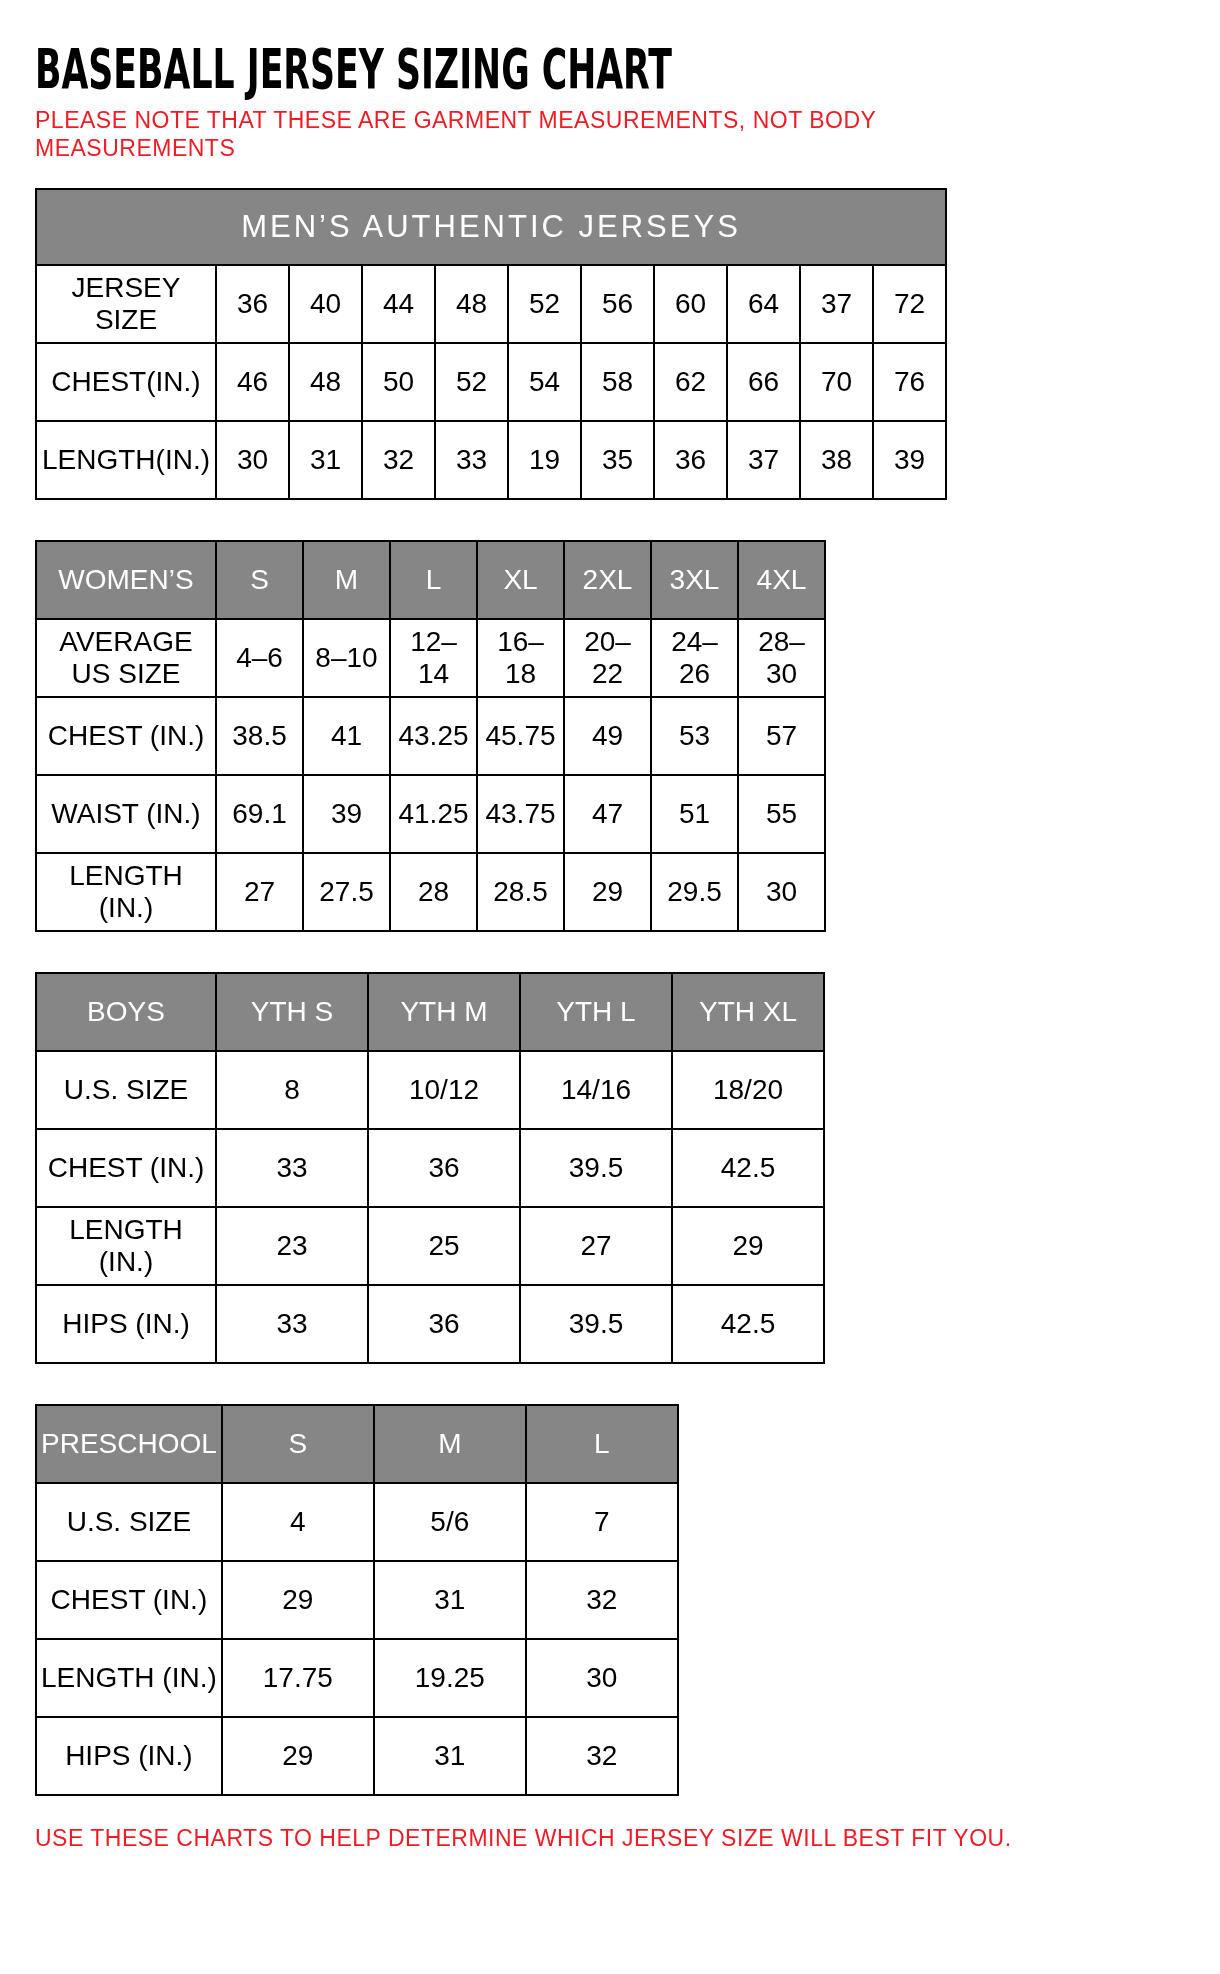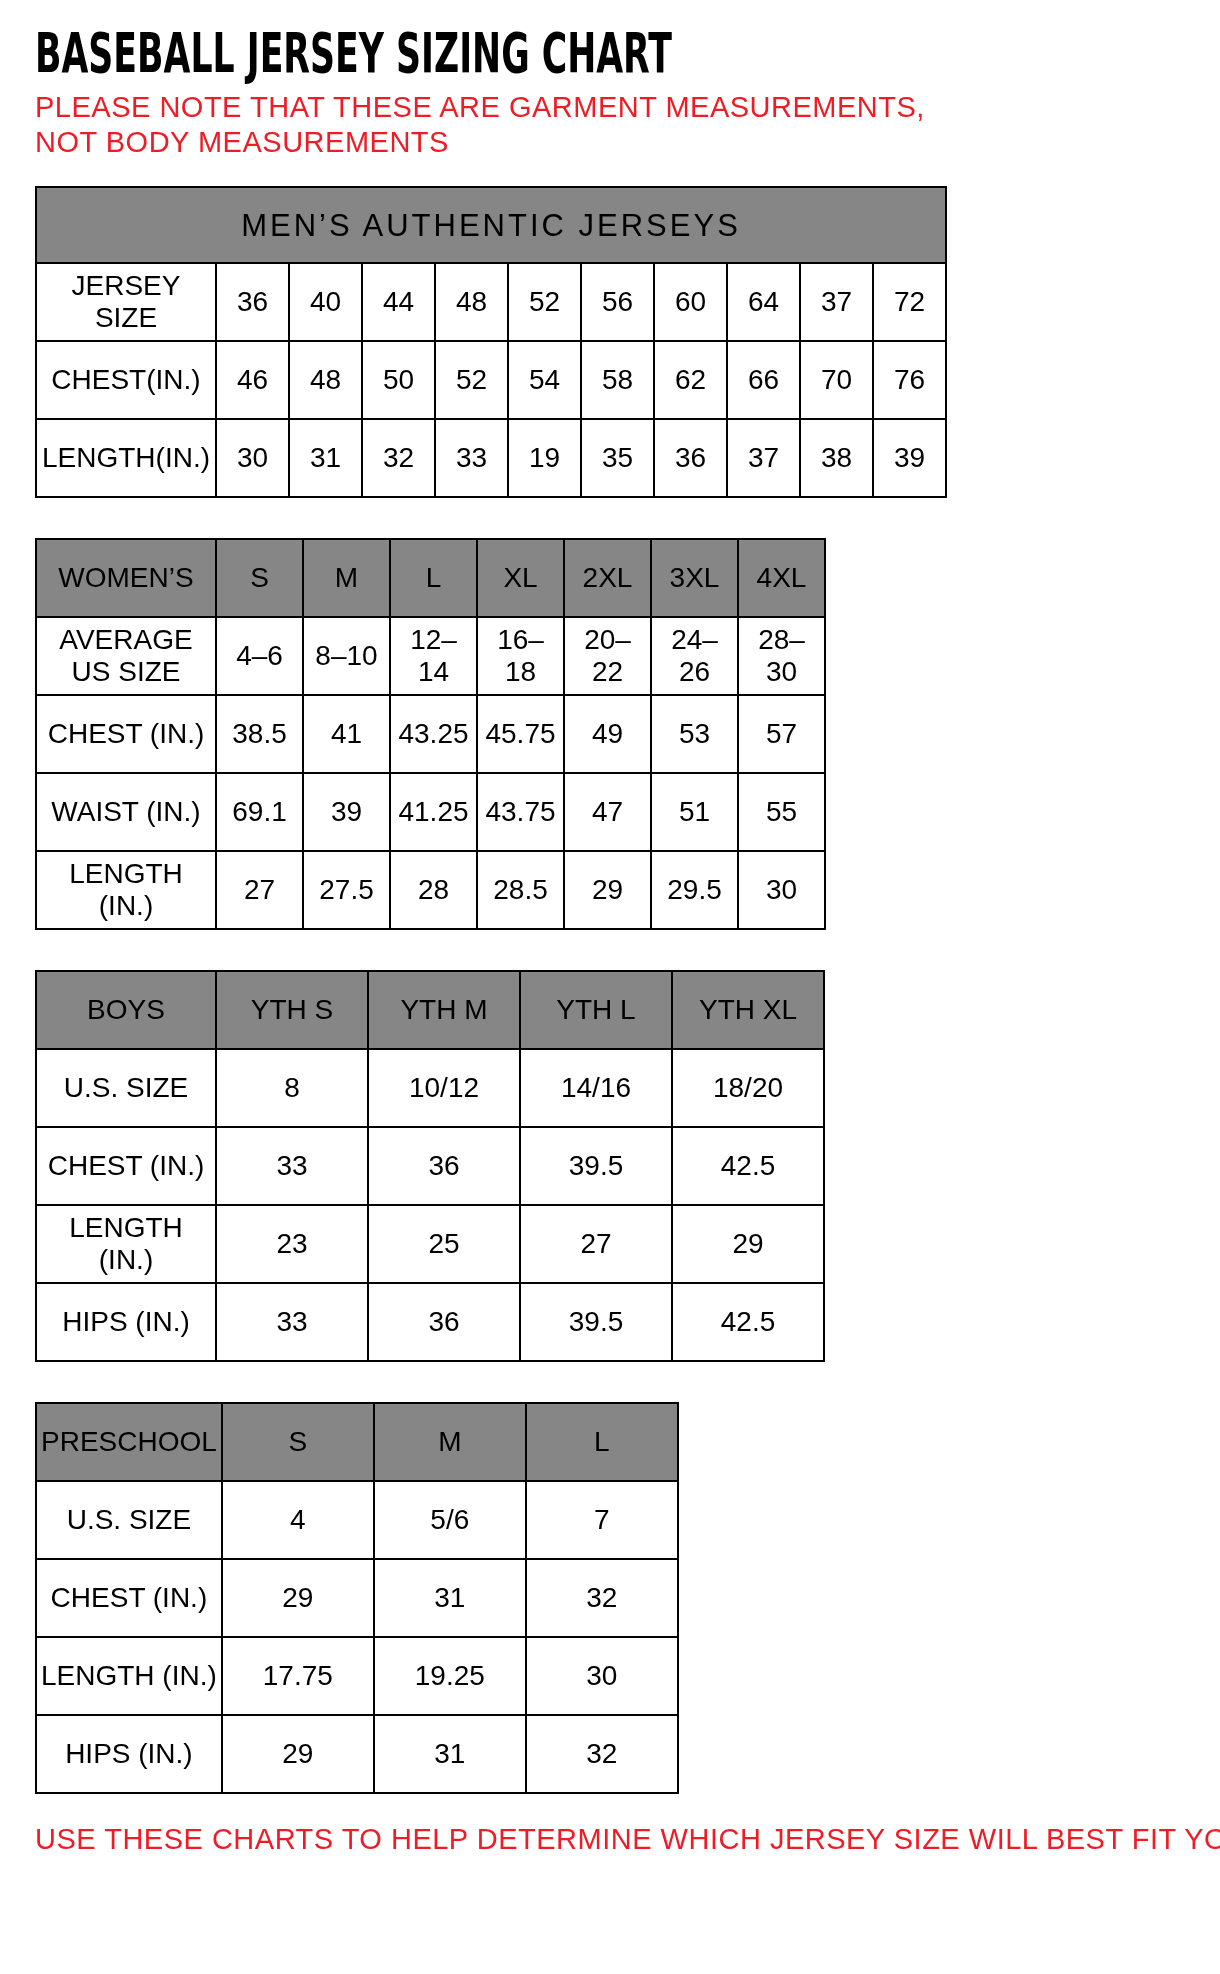--- a/index.html
+++ b/index.html
@@ -8,36 +8,36 @@
     --border:#000000;
   }
   *{box-sizing:border-box;}
   html,body{margin:0;padding:0;background:#ffffff;}
   body{
     width:1220px;
     min-height:1974px;
     font-family:"Liberation Sans", sans-serif;
     color:#000;
   }
-  .page{padding:22px 0 30px 35px;}
+  .page{padding:38px 0 30px 35px;}
 
   h1.page-title{
     margin:0 0 2px 0;
     font-family:"DejaVu Sans", sans-serif;
     font-weight:900;
     font-size:56px;
     line-height:1.1;
     letter-spacing:0px;
     white-space:nowrap;
     transform:scaleX(0.62);
     transform-origin:left center;
   }
   .note{
     color:var(--red);
-    font-size:29px;
+    font-size:23px;
     line-height:1.22;
     letter-spacing:0.5px;
     margin:6px 0 0 0;
   }
   .note.top{max-width:900px;}
   .note.bottom{margin-top:28px;white-space:nowrap;}
 
   table.tbl{
     border-collapse:collapse;
     table-layout:fixed;
@@ -49,21 +49,21 @@
     text-align:center;
     vertical-align:middle;
     font-size:28px;
     font-weight:400;
     height:78px;
     padding:2px 4px;
     line-height:1.15;
   }
   .tbl th{
     background:var(--gray);
-    color:#000000;
+    color:#ffffff;
     margin-top:15px;
   }
   .tbl th.banner{
     font-size:31px;
     letter-spacing:3px;
     height:76px;
   }
   .tbl td.row-label{
     
   }

